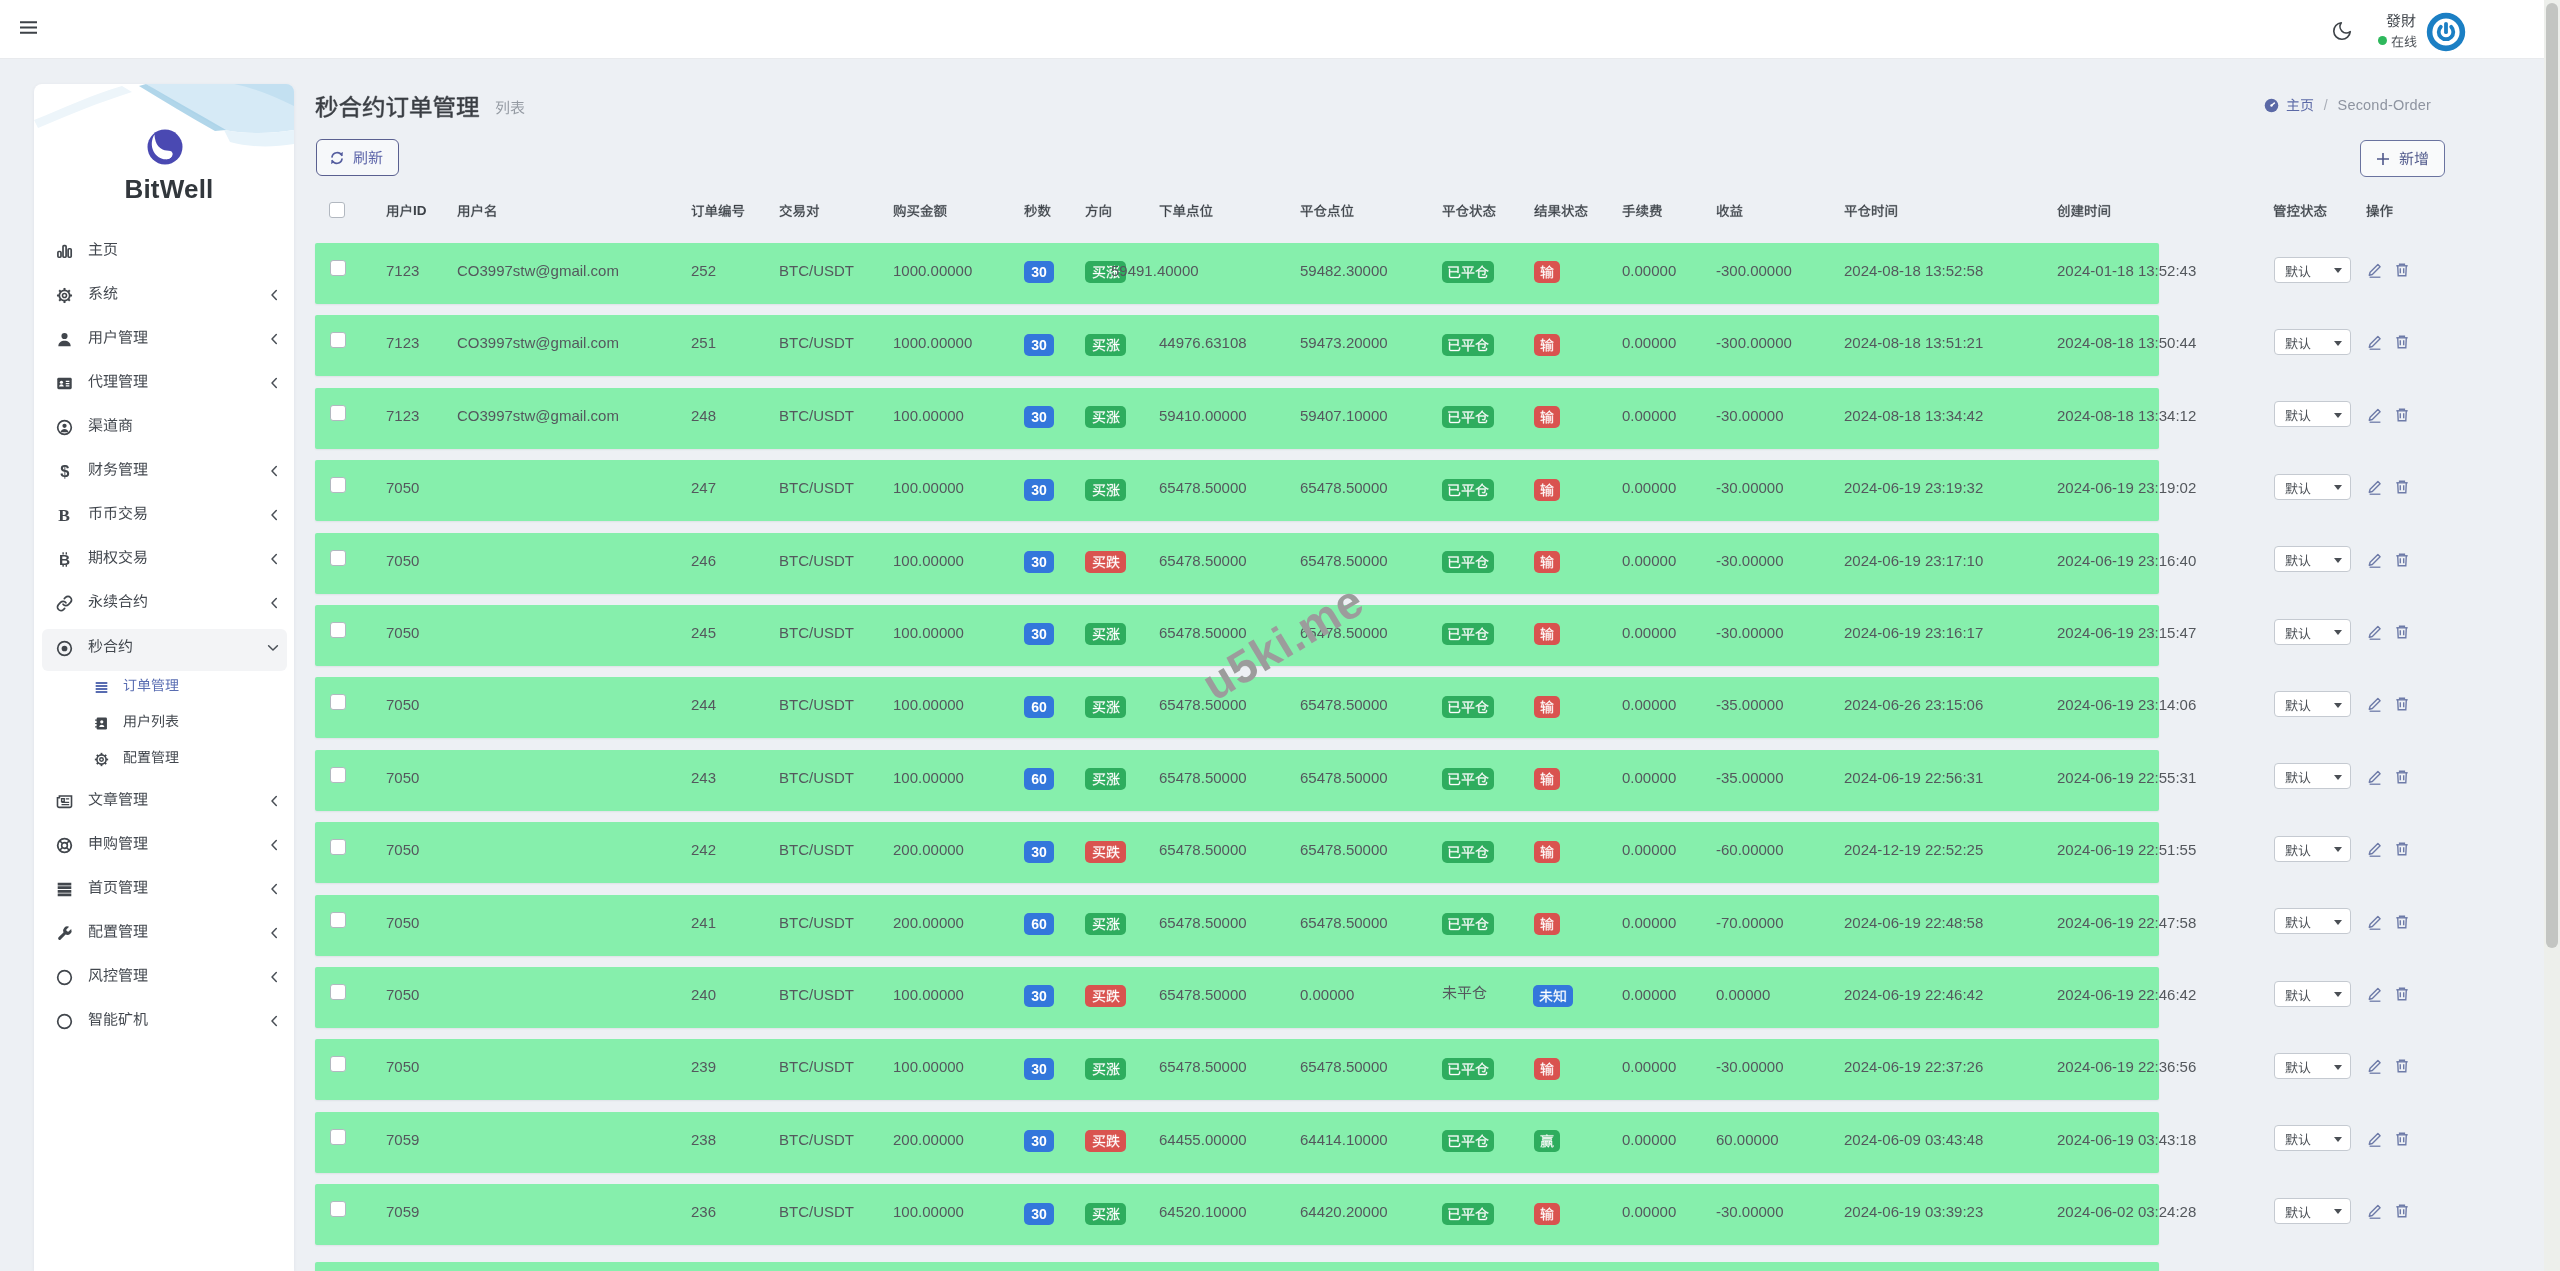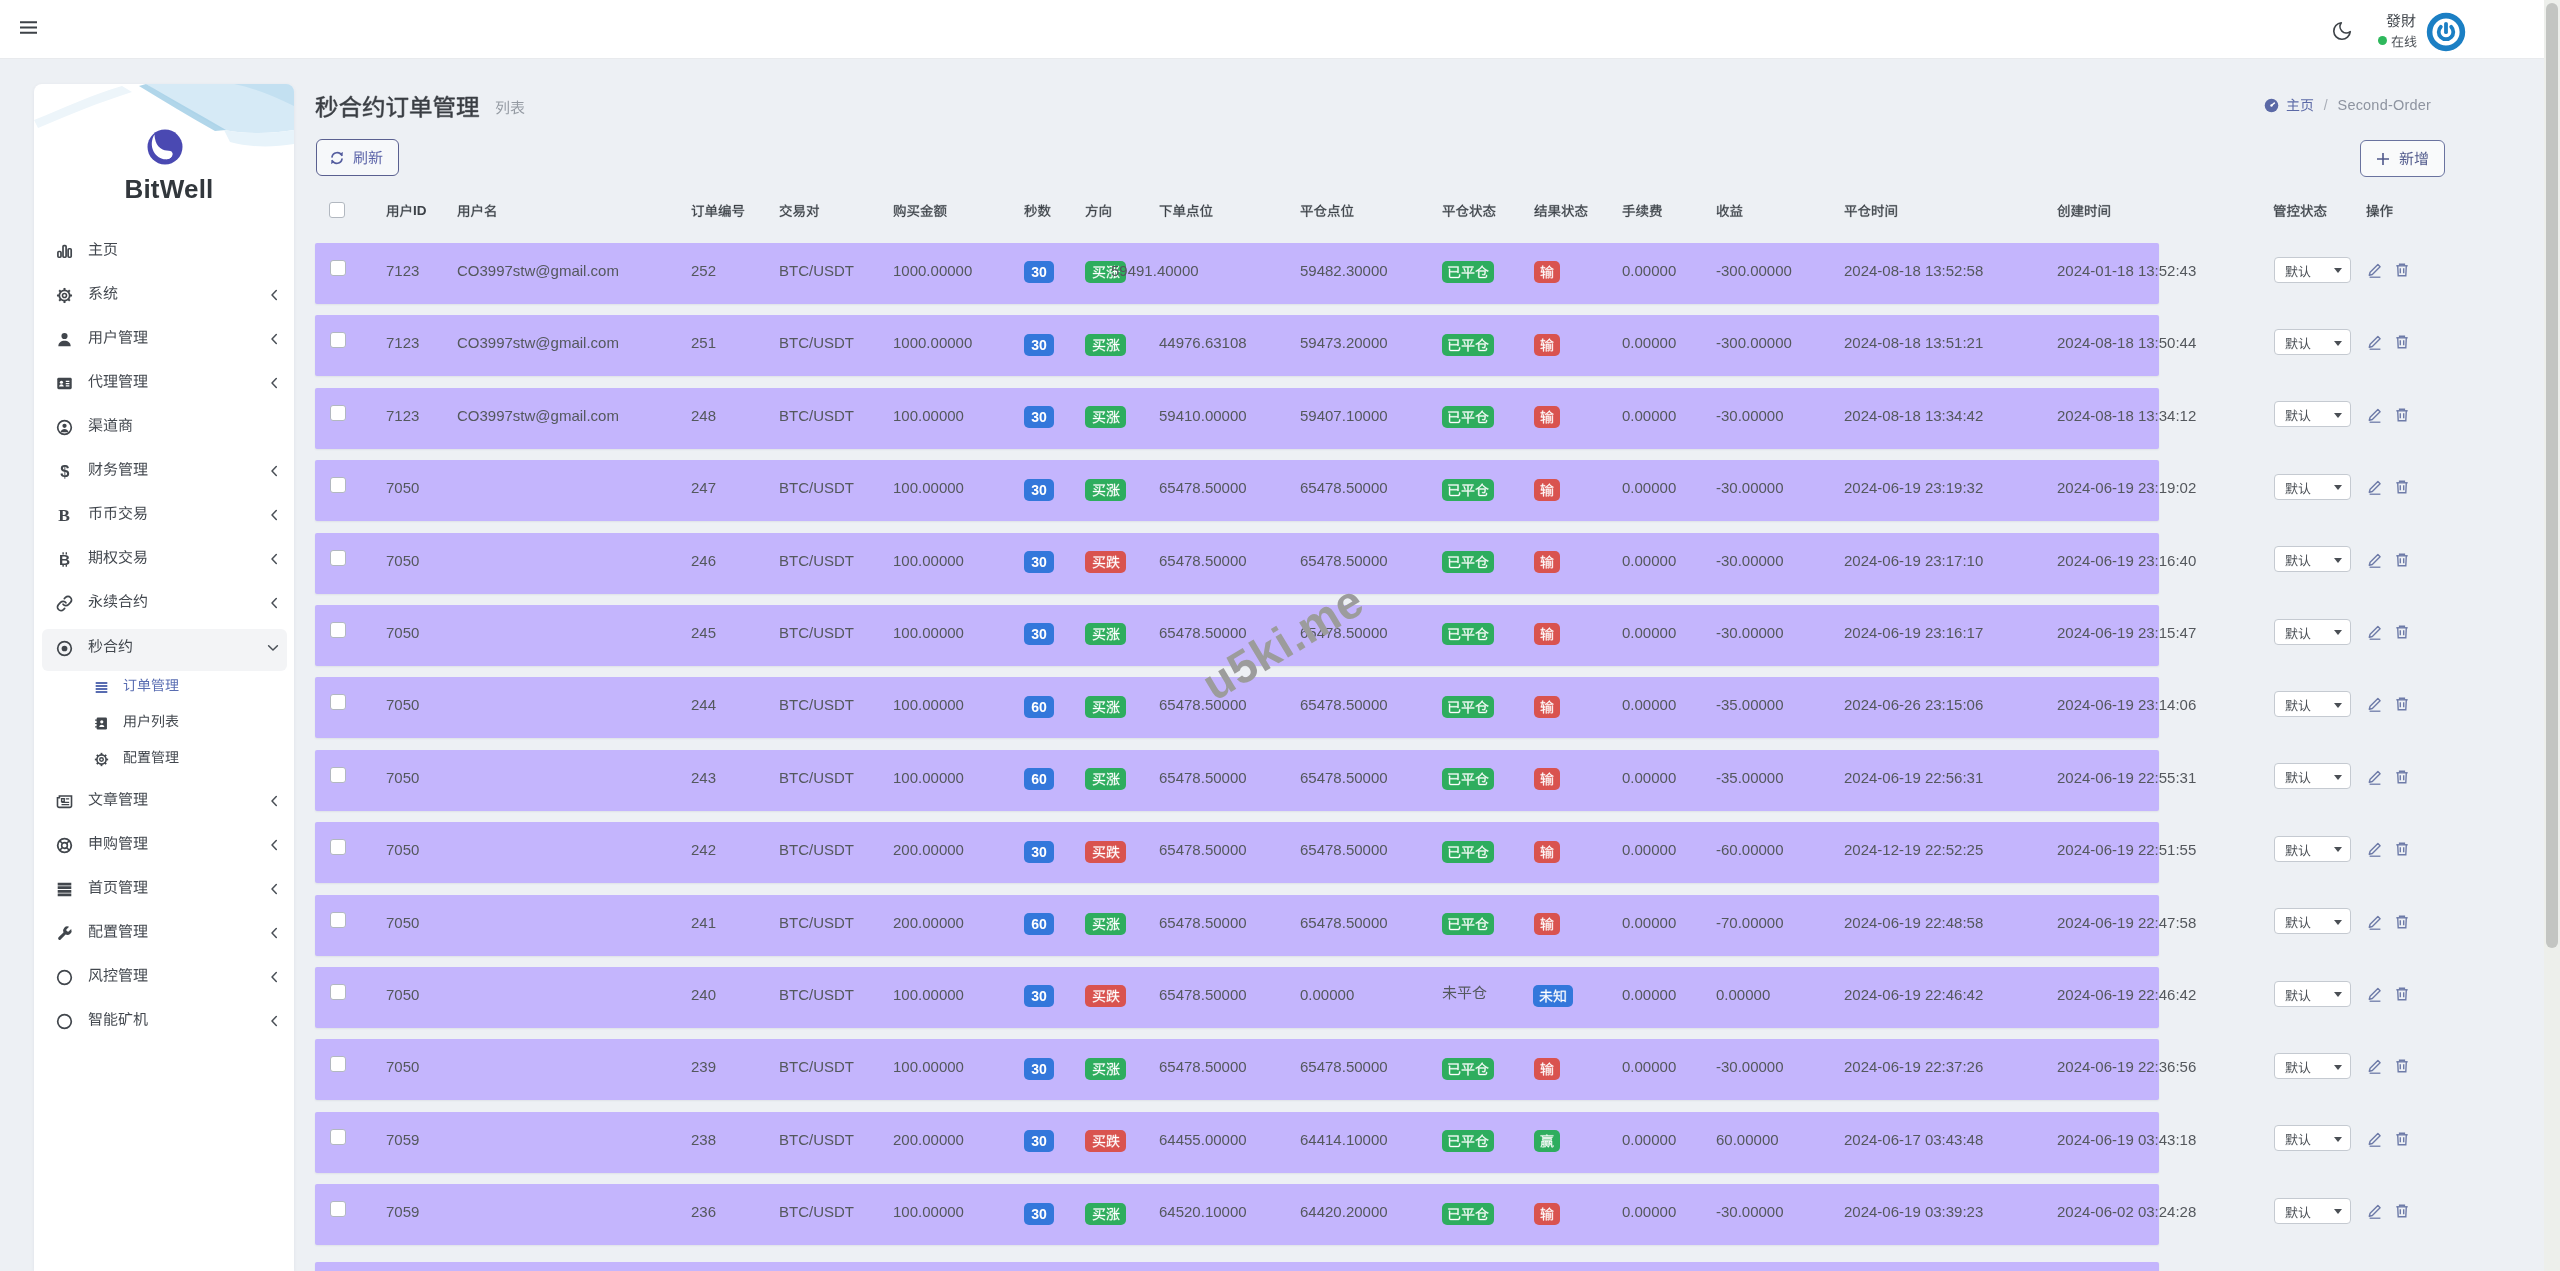--- a/index.html
+++ b/index.html
@@ -2,21 +2,21 @@
 <html><head><meta charset="utf-8"><style>
 *{margin:0;padding:0;box-sizing:border-box}
 html,body{width:2560px;height:1271px;overflow:hidden}
 body{background:#edf0f4;font-family:"Liberation Sans",sans-serif;position:relative}
 .abs{position:absolute}
 .topbar{position:absolute;left:0;top:0;width:2560px;height:59px;background:#fff;border-bottom:1px solid #e8eaed;z-index:5}
 .sidebar{position:absolute;left:34px;top:84px;width:260px;height:1187px;background:#fff;border-radius:8px 8px 0 0;box-shadow:0 1px 4px rgba(30,40,60,.06);z-index:3}
 .main{position:absolute;left:315px;top:84px;width:2130px;height:1187px;z-index:2}
 .mi{position:absolute;left:0;width:260px;height:42px}
 .mi .txt{position:absolute;left:54px;top:50%;transform:translateY(-50%)}
-.row{position:absolute;left:0;width:1844px;height:61px;background:#c4b5fd;border-radius:2px;box-shadow:0 1px 2px rgba(40,50,70,.07)}
+.row{position:absolute;left:0;width:1844px;height:61px;background:#86efac;border-radius:2px;box-shadow:0 1px 2px rgba(40,50,70,.07)}
 .cell{position:absolute;top:17.1px;font-size:15px;color:#54585d;line-height:21px;white-space:nowrap}
 .hc{position:absolute;top:119.5px;font-size:15px;color:#3c4147;font-weight:bold;white-space:nowrap}
 .bdg{position:absolute;top:18.4px;height:22px;border-radius:5px;display:flex;align-items:center;justify-content:center;color:#fff;font-size:14px;font-weight:bold}
 .b-blue{background:#3377db}.b-green{background:#2ead5e}.b-red{background:#d9534f}
 .cb{position:absolute;width:16px;height:16px;border:1.4px solid #b2b8c0;border-radius:3px;background:#fff}
 .sel{position:absolute;left:1959px;top:13.7px;width:77px;height:26px;border:1px solid #c5cad1;border-radius:4px;background:#fff}
 .sel:after{content:"";position:absolute;right:8px;top:10.5px;border:4.5px solid transparent;border-top:5.5px solid #4a4f55}
 .wm{position:absolute;left:1168px;top:615px;width:230px;text-align:center;transform:rotate(-31deg);font-size:46px;font-weight:bold;color:#9c9c9c;letter-spacing:1px;z-index:9}
 </style></head><body>
 <div class="topbar">
@@ -1304,21 +1304,21 @@
       </div>
       <div class="bdg b-green" style="left:1219px;width:26px">
         <svg width="14" height="14" viewBox="0 0 1000 1000" preserveAspectRatio="none">
           <g transform="translate(0,880) scale(1,-1)" fill="#fff" stroke="#fff" stroke-width="24">
             <use href="#c8d62"></use>
           </g>
         </svg>
       </div>
       <div class="cell" style="left:1307px">0.00000</div>
       <div class="cell" style="left:1401px">60.00000</div>
-      <div class="cell" style="left:1529px">2024-06-17 03:43:48</div>
+      <div class="cell" style="left:1529px">2024-06-09 03:43:48</div>
       <div class="cell" style="left:1742px">2024-06-19 03:43:18</div>
       <div class="sel">
         <span style="position:absolute;left:10px;top:6px"><svg width="26" height="13" viewBox="0 0 2000 1000" preserveAspectRatio="none">
             <g transform="translate(0,880) scale(1,-1)" fill="#494e54">
               <use href="#c9ed8"></use>
               <use href="#c8ba4" x="1000"></use>
             </g>
           </svg></span>
       </div>
       <svg style="position:absolute;left:2052px;top:19px" width="16" height="16" viewBox="0 0 16 16">

